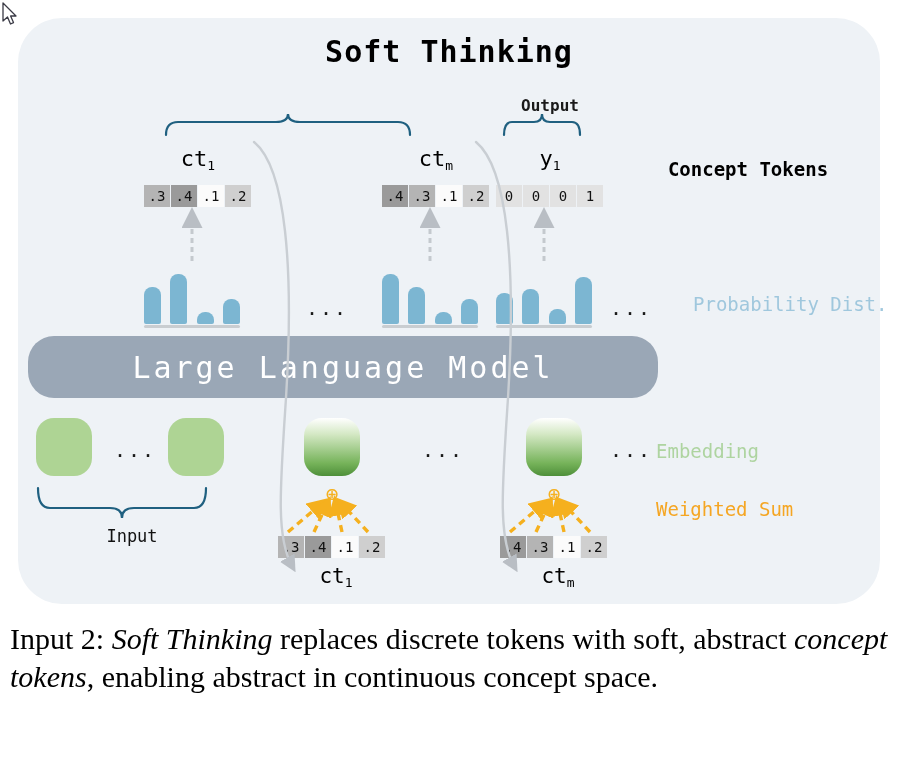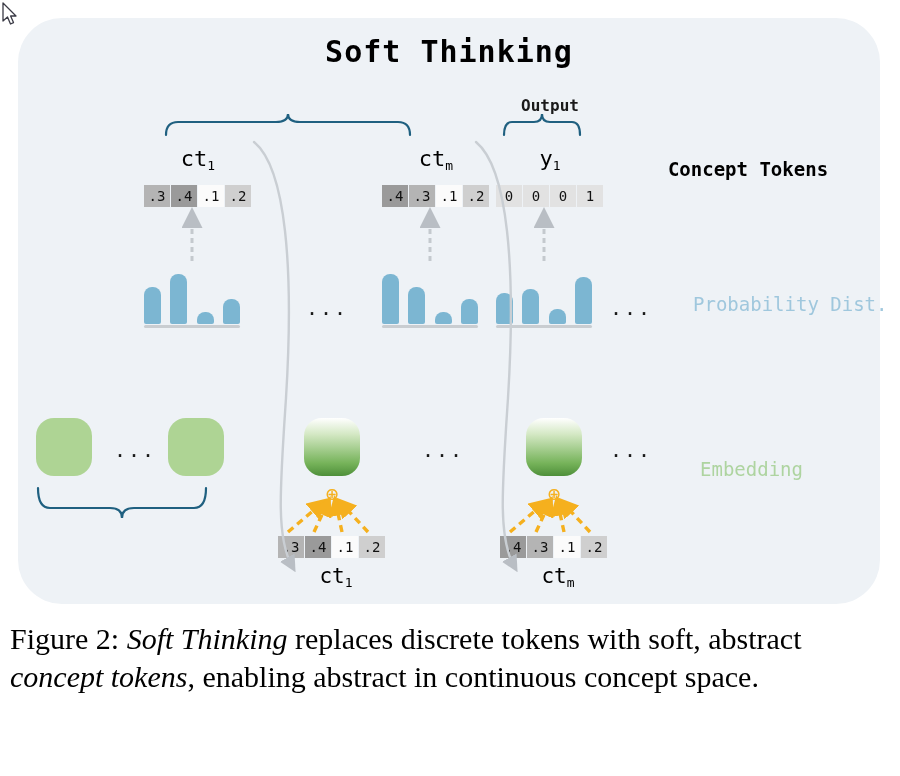--- a/index.html
+++ b/index.html
@@ -299,20 +299,23 @@
         <div class="bar" style="height: 34.8444px;"></div>
         <div class="bar" style="height: 14.9333px;"></div>
         <div class="bar" style="height: 47.2889px;"></div>
       </div>
     <div class="baseline"></div>
   </div>
 
   <div class="dots" style="left:288px; top:278px;">...</div>
   <div class="dots" style="left:592px; top:278px;">...</div>
 
+  <div id="llm-box">
+    <span id="llm-label" class="mono">Large Language Model</span>
+  </div>
 
   <div class="embed plain" style="left:18px; top:400px;"></div>
   <div class="embed plain" style="left:150px; top:400px;"></div>
   <div class="embed grad" style="left:286px; top:400px;"></div>
   <div class="embed grad" style="left:508px; top:400px;"></div>
 
   <div class="dots" style="left:96px; top:420px;">...</div>
   <div class="dots" style="left:404px; top:420px;">...</div>
   <div class="dots" style="left:592px; top:420px;">...</div>
 
@@ -332,26 +335,28 @@
       <div class="cell" style="background: rgb(207, 207, 207);">.2</div>
     </div>
 
   <div class="bottom-ct" style="left:268px; top:546px; width:100px;">
     <span>ct</span><sub>1</sub>
   </div>
   <div class="bottom-ct" style="left:490px; top:546px; width:100px;">
     <span>ct</span><sub>m</sub>
   </div>
 
+  <div class="input-text" style="left:44px; top:508px; width:140px;">Input</div>
 
   <div class="side-label" id="legend-concept-tokens" style="left:620px; top:140px; width:220px;">
     <div>Concept Tokens</div>
   </div>
   <div class="side-label" id="legend-probability-dist" style="left:638px; top:275px;margin-left:37px;">Probability Dist.</div>
-  <div class="side-label" id="legend-embedding" style="left:638px; top:440px;margin-left:44px;">Embedding</div>
+  <div class="side-label" id="legend-embedding" style="left:638px; top:422px;">Embedding</div>
+  <div class="side-label" id="legend-weighted-sum" style="left:638px; top:480px;">Weighted Sum</div>
 
   <svg id="overlay" viewBox="0 0 862 586">
     <defs>
       <marker id="ah-gray" markerWidth="7" markerHeight="7" refX="4" refY="3.5" orient="auto">
         <path d="M0,0 L7,3.5 L0,7 z" fill="#b9bec4"></path>
       </marker>
       <marker id="ah-orange" markerWidth="6" markerHeight="6" refX="3.4" refY="3" orient="auto">
         <path d="M0,0 L6,3 L0,6 z" fill="#f5b01e"></path>
       </marker>
     </defs>
@@ -376,18 +381,18 @@
     <line x1="350" y1="514" x2="324" y2="486" stroke="#f5b01e" stroke-width="3.4" stroke-dasharray="7,5" marker-end="url(#ah-orange)"></line>
 
     <line x1="492" y1="514" x2="525" y2="486" stroke="#f5b01e" stroke-width="3.4" stroke-dasharray="7,5" marker-end="url(#ah-orange)"></line>
     <line x1="518" y1="514" x2="531" y2="486" stroke="#f5b01e" stroke-width="3.4" stroke-dasharray="7,5" marker-end="url(#ah-orange)"></line>
     <line x1="546" y1="514" x2="540" y2="486" stroke="#f5b01e" stroke-width="3.4" stroke-dasharray="7,5" marker-end="url(#ah-orange)"></line>
     <line x1="572" y1="514" x2="546" y2="486" stroke="#f5b01e" stroke-width="3.4" stroke-dasharray="7,5" marker-end="url(#ah-orange)"></line>
   </svg>
 </div>
 
 <div id="caption">
-  <span>Figure 2: </span><i>Soft Thinking</i><span> replaces discrete tokens with soft, abstract </span><i>concept tokens</i><span>, enabling abstract in continuous concept space.</span>
+  <span>Input 2: </span><i>Soft Thinking</i><span> replaces discrete tokens with soft, abstract </span><i>concept tokens</i><span>, enabling abstract in continuous concept space.</span>
 </div>
 
 <svg id="mouse-cursor" viewBox="0 0 18 26">
   <path d="M1,1 L1,19 L5.5,15 L8.5,22 L11.5,20.6 L8.6,14 L14,14 z" fill="#ffffff" stroke="#3a3a45" stroke-width="1.3" stroke-linejoin="round"></path>
 </svg>
 
 </body></html>

